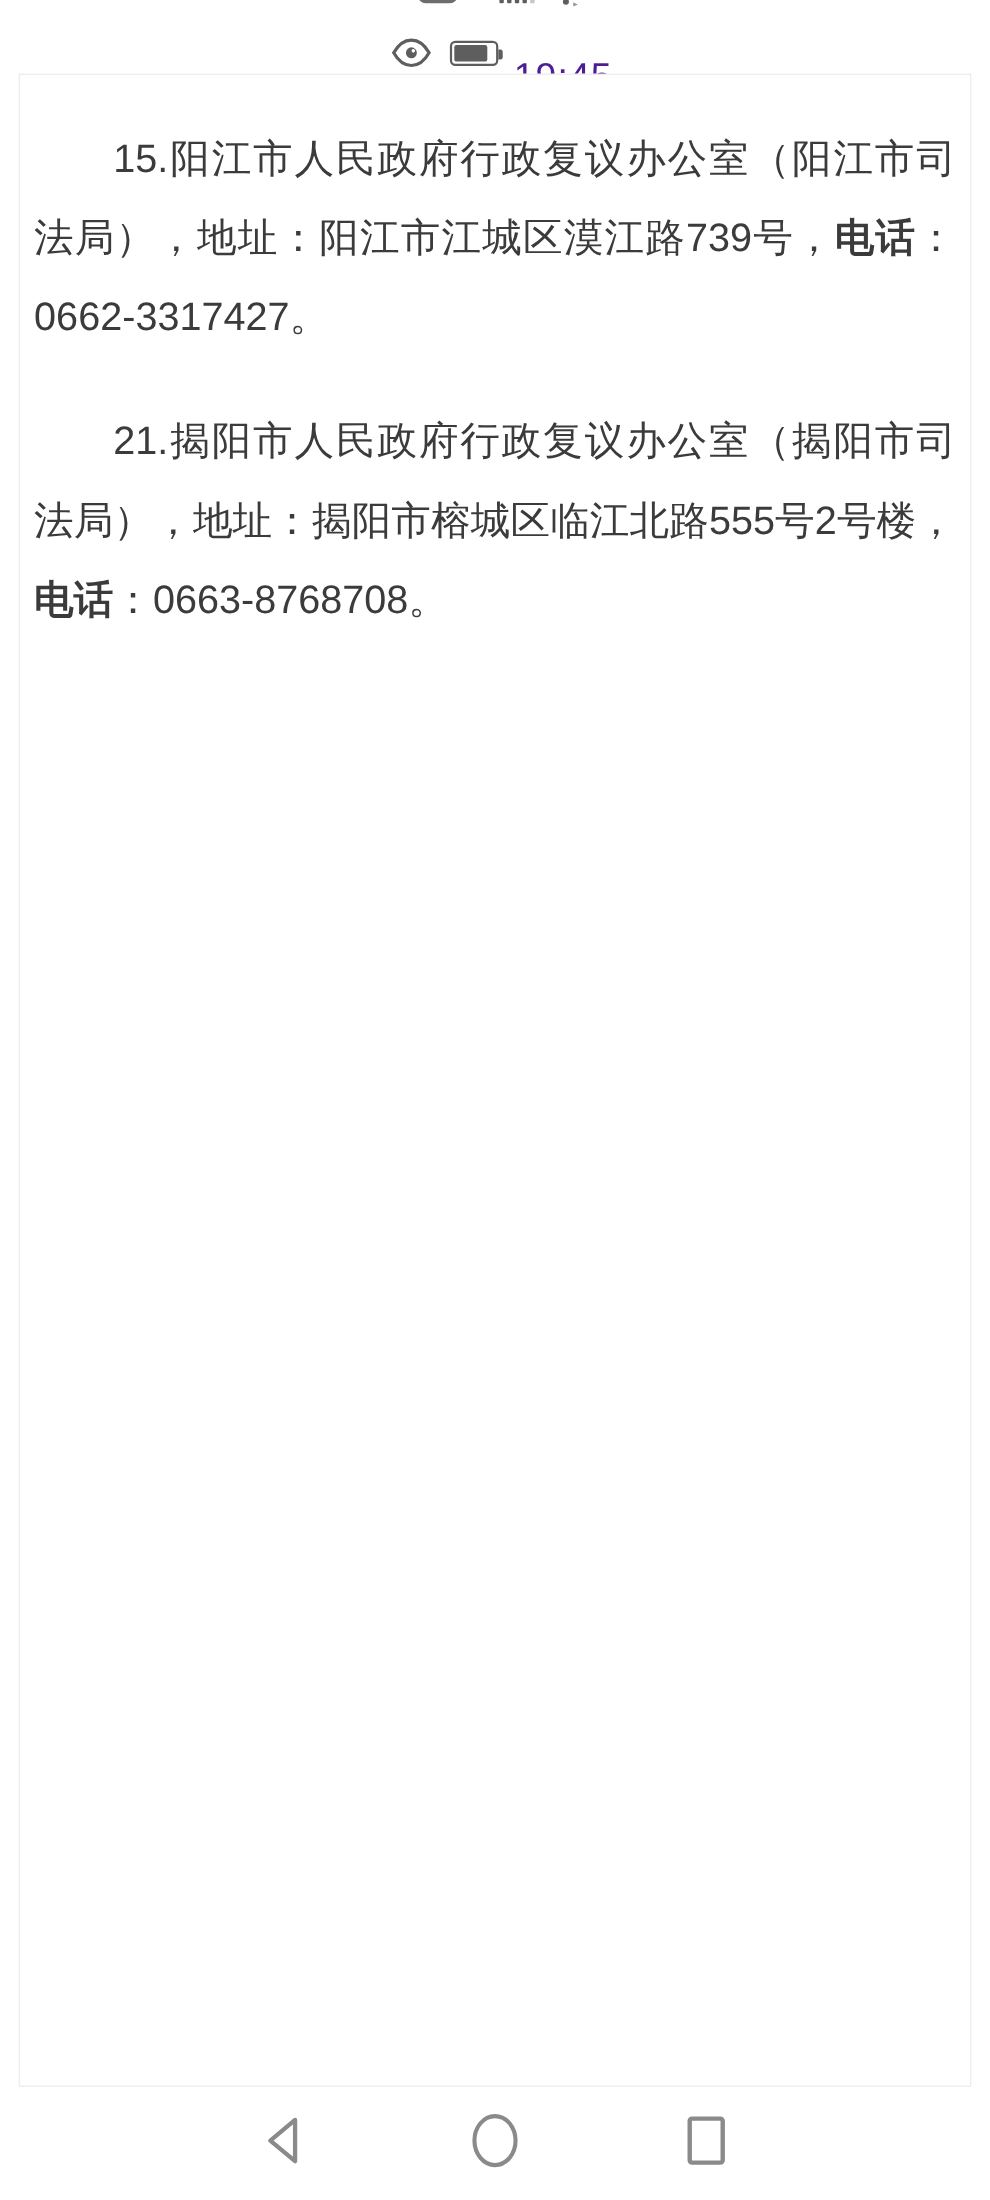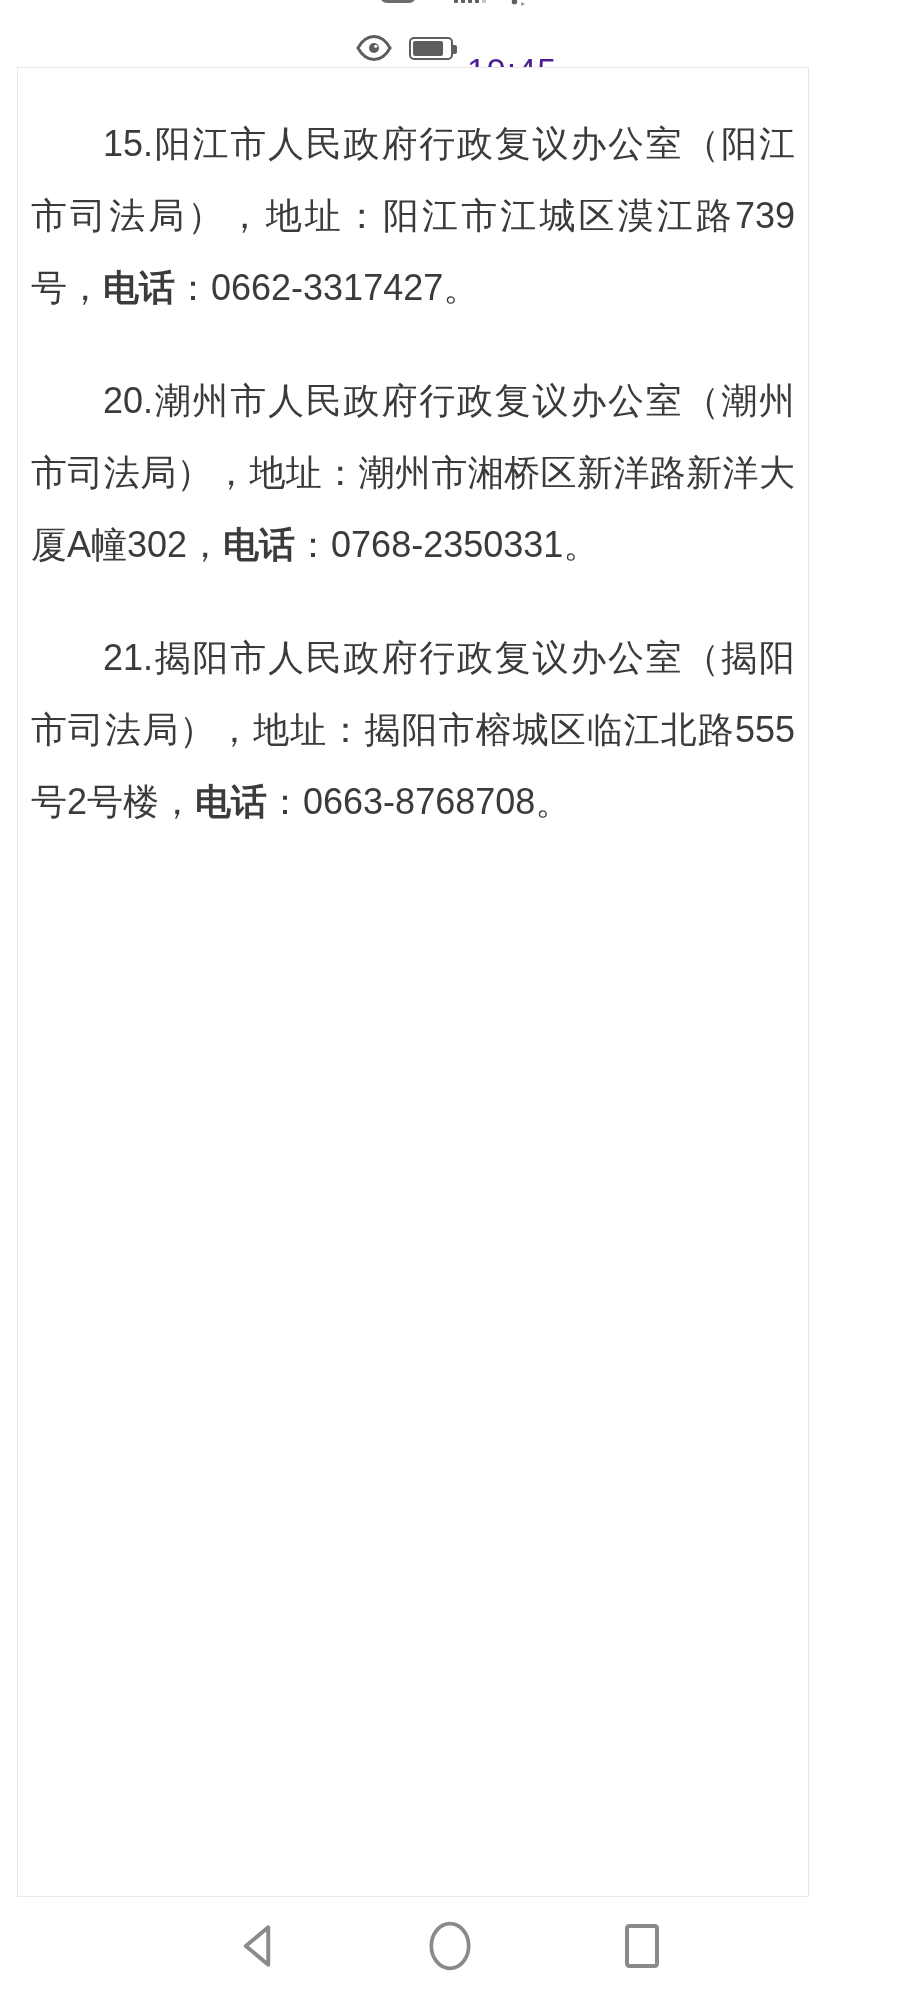--- a/index.html
+++ b/index.html
@@ -48,21 +48,21 @@
     position:absolute;left:2px;top:2px;bottom:2px;width:76%;
     background:var(--status-icon);border-radius:2px;
   }
   .battery .nub{
     position:absolute;right:-6px;top:6px;width:3.5px;height:9px;
     background:var(--status-icon);border-radius:0 2px 2px 0;
   }
   .time{color:#4c1d95;font-size:34px;letter-spacing:1px;margin-top:44px;}
   
   .card{
-    position:absolute;top:67px;left:17px;width:792px;height:1830px;
+    position:absolute;top:67px;left:17px;width:866px;height:1830px;
     background:#ffffff;border:1px solid var(--border);
   }
   .article{
     width:100%;height:100%;padding:40px 13px 0 13px;overflow:hidden;
     color:var(--text);font-size:36px;line-height:72px;
     text-align:justify;
   }
   .article p.para{
     text-indent:72px;margin:0 0 41px 0;
   }
@@ -118,21 +118,20 @@
         <span class="fill"></span>
         <span class="nub"></span>
       </span>
       <span class="time">19:45</span>
     </div>
   </div>
 
   <div class="card">
     <div class="article" id="article-content">
         <p class="para"><span class="seg">15.阳江市人民政府行政复议办公室（阳江市司法局），地址：阳江市江城区漠江路739号，</span><span class="seg bold">电话</span><span class="seg">：0662-3317427。</span></p>
-        <p class="para"><span class="seg">20.潮州市人民政府行政复议办公室（潮州市司法局），地址：潮州市湘桥区新洋路新洋大厦A幢302，</span><span class="seg bold">电话</span><span class="seg">：0768-2350331。</span></p>
         <p class="para"><span class="seg">21.揭阳市人民政府行政复议办公室（揭阳市司法局），地址：揭阳市榕城区临江北路555号2号楼，</span><span class="seg bold">电话</span><span class="seg">：0663-8768708。</span></p>
       </div>
   </div>
 
   <div class="nav-bar">
     <button class="nav-btn nav-back">
       <svg width="42" height="50" viewBox="0 0 28 32">
         <path d="M21.5 3.5 L6.5 16 L21.5 28.5 Z" fill="none" stroke="#8a8a8a" stroke-width="2.6" stroke-linejoin="round"></path>
       </svg>
     </button>

